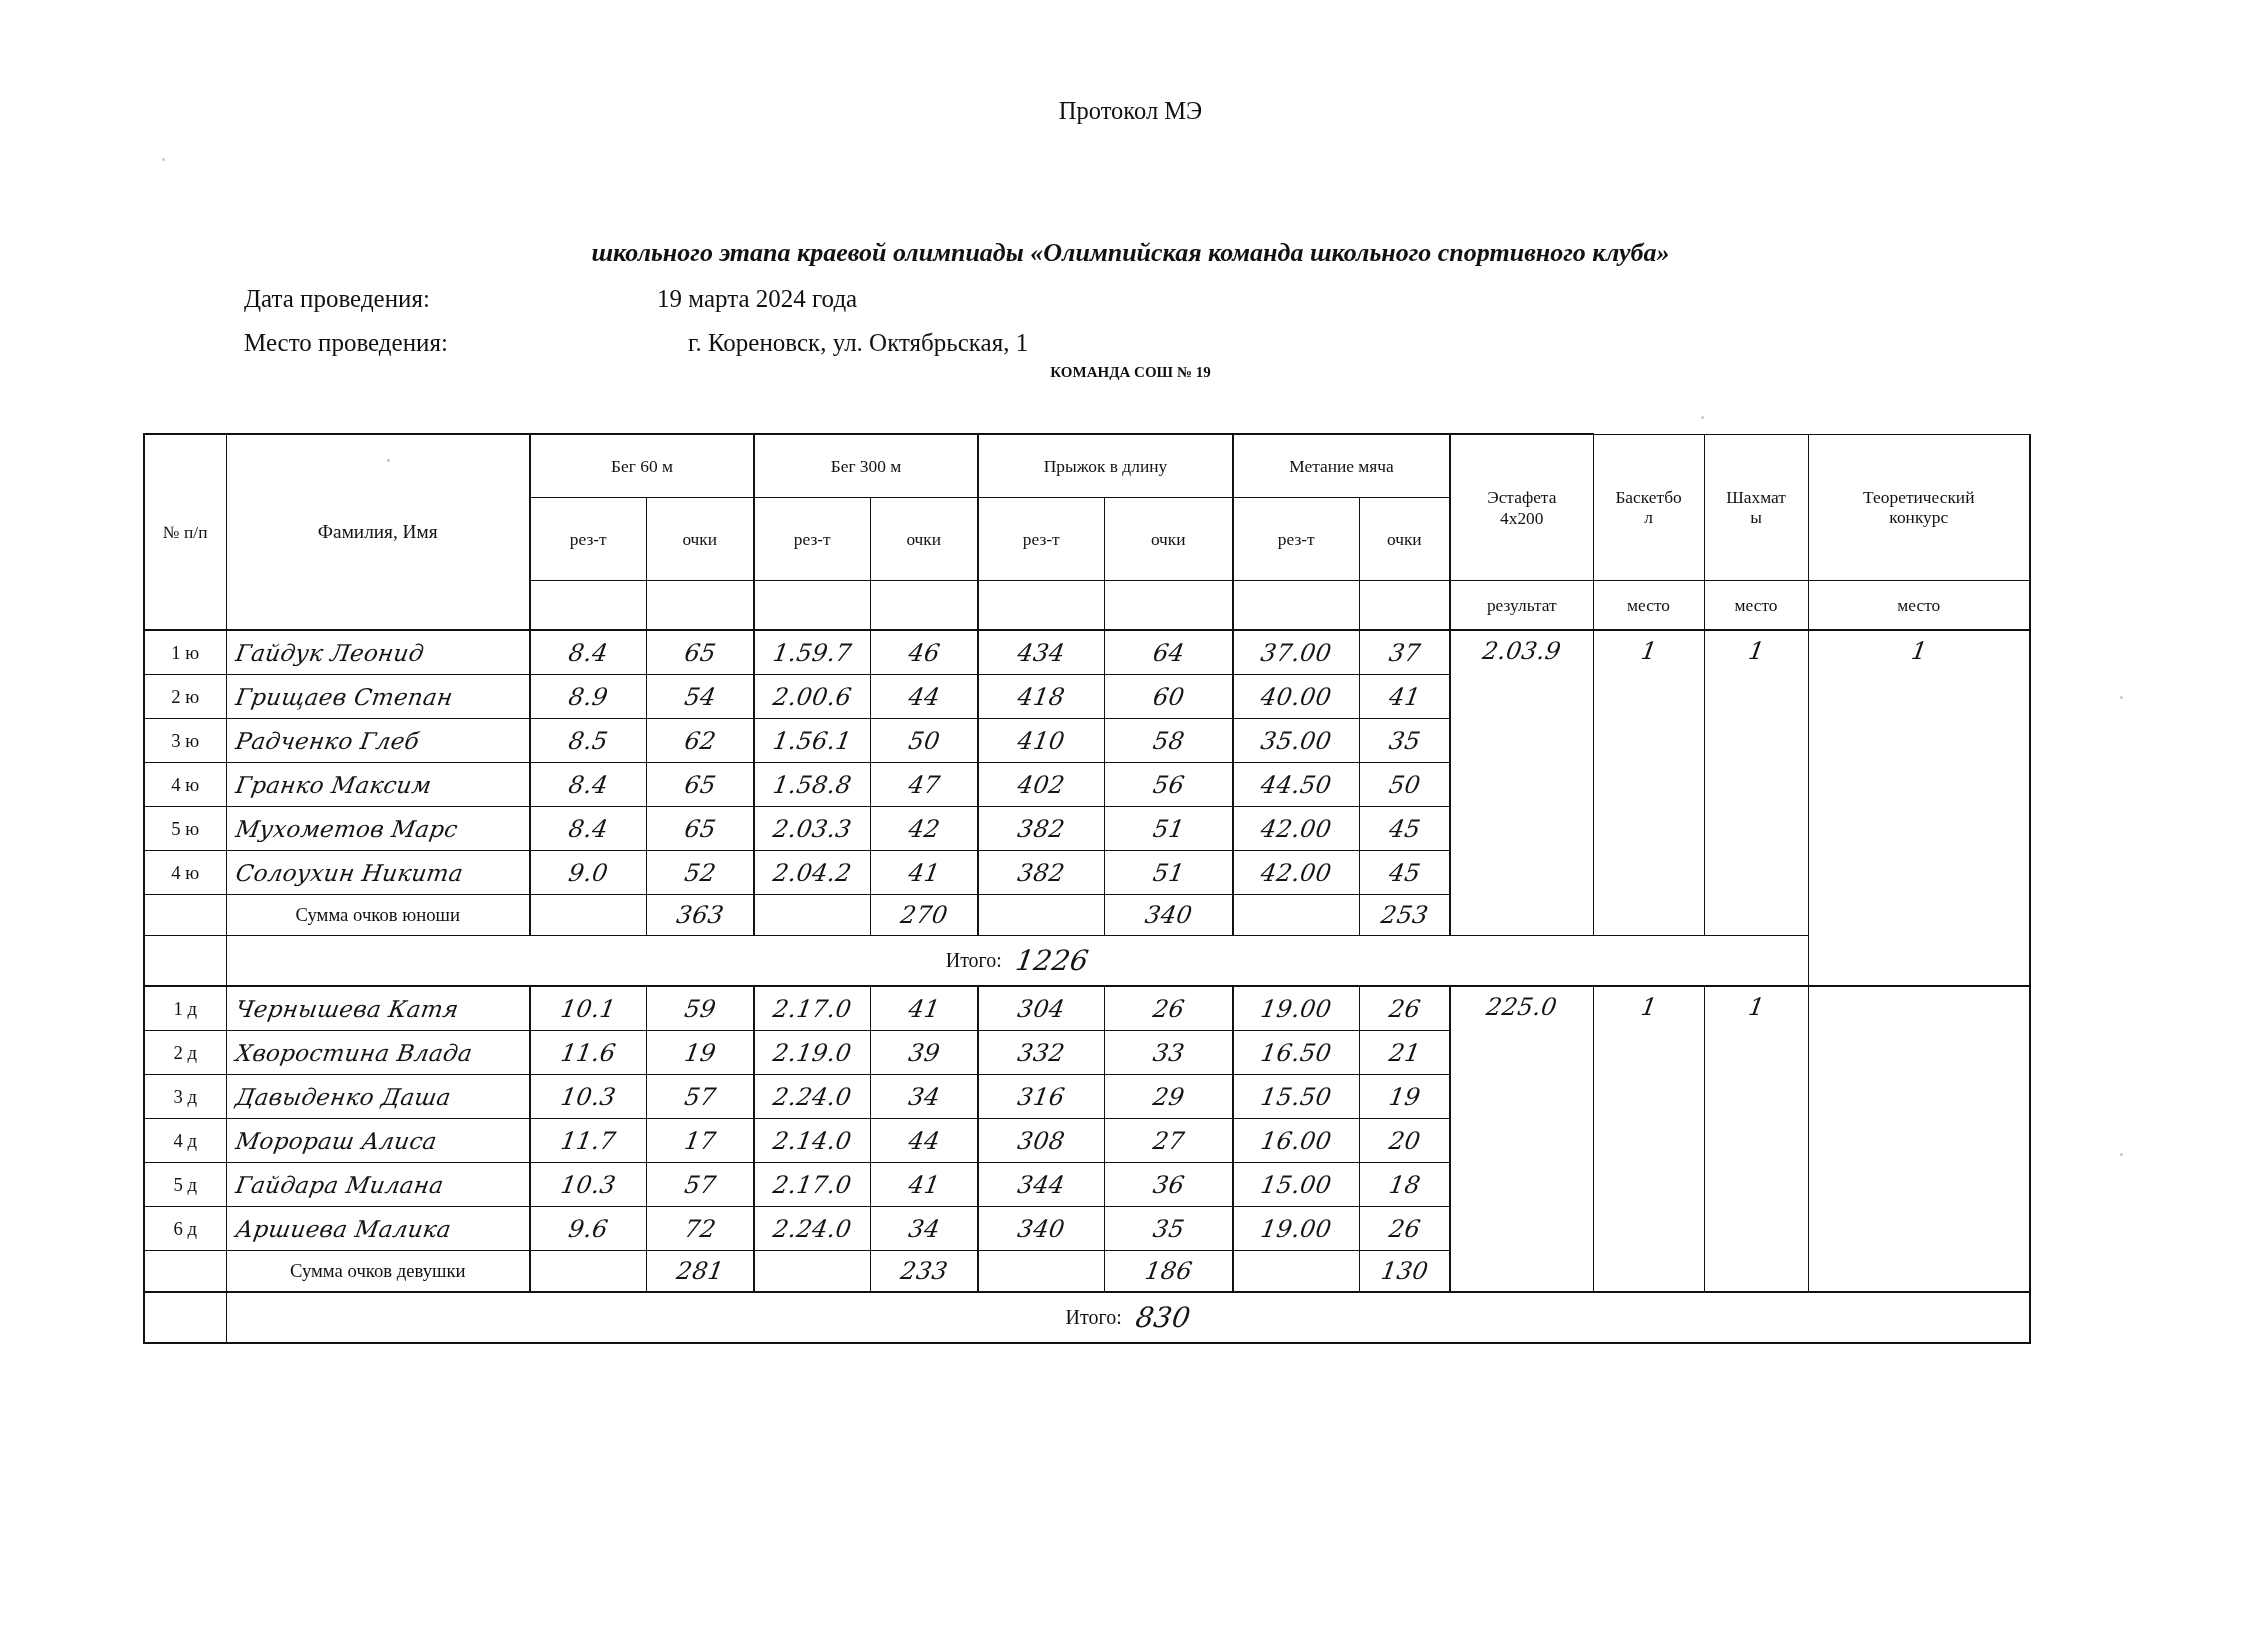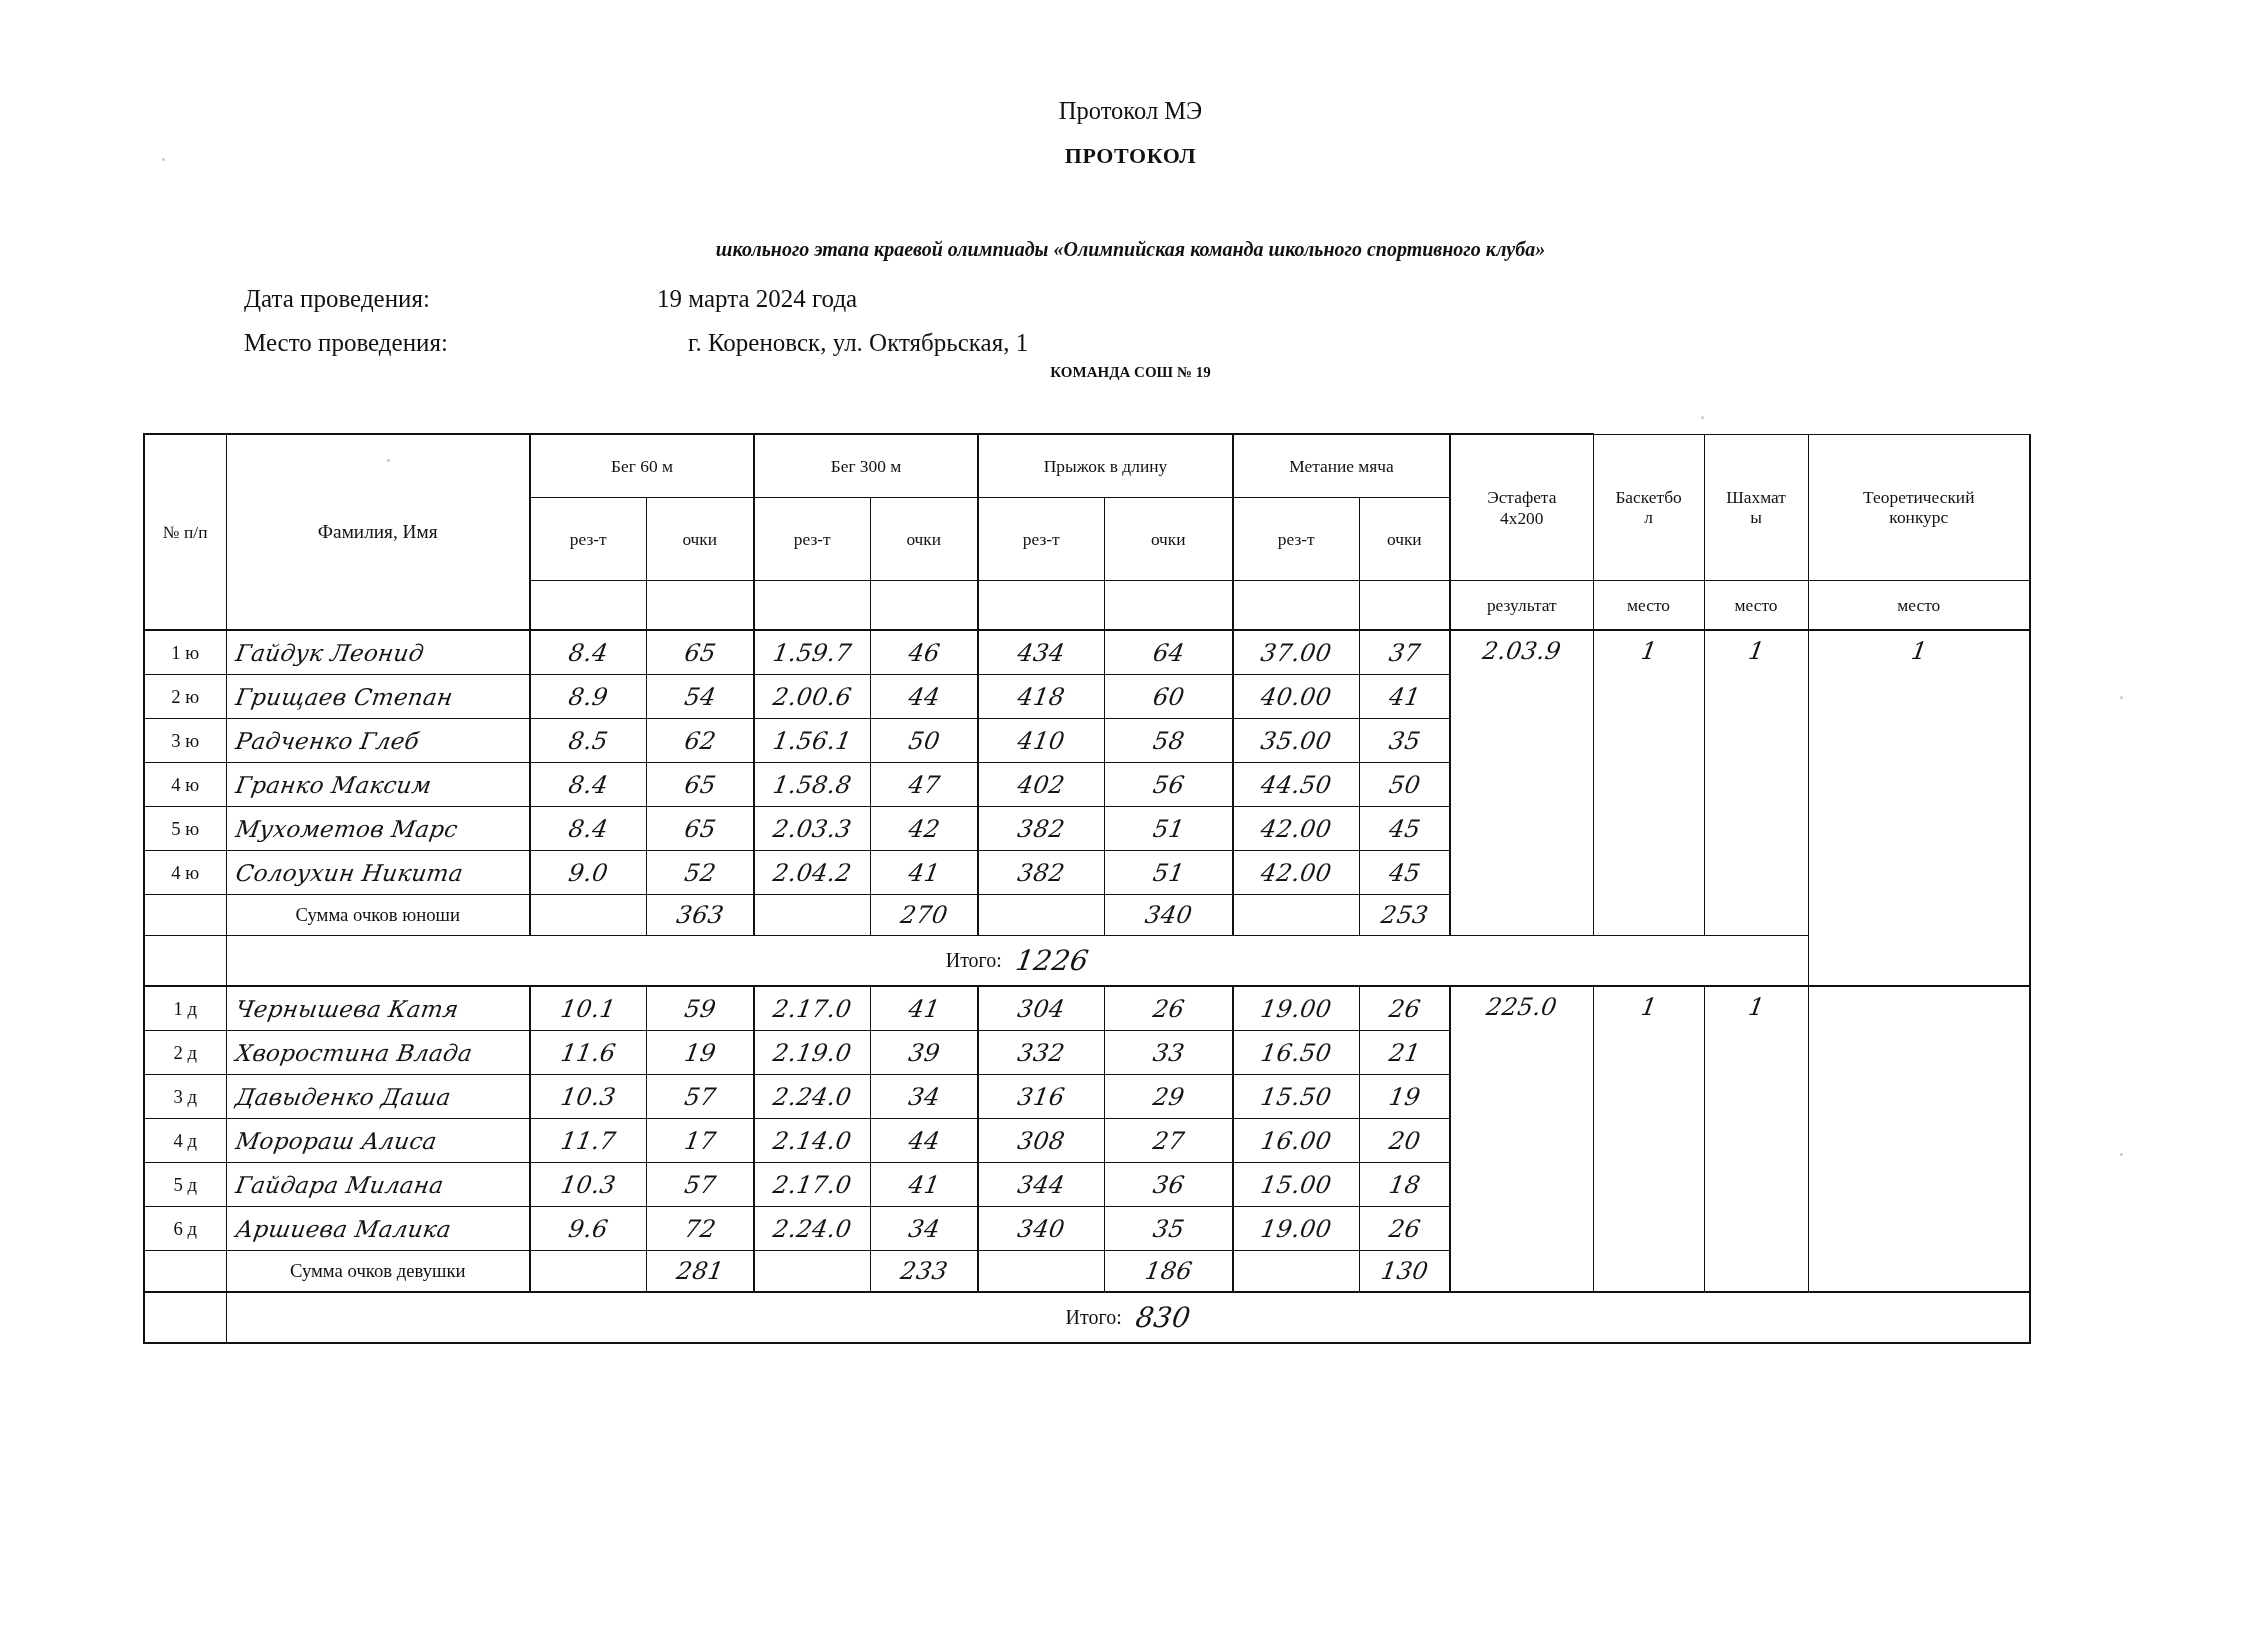--- a/index.html
+++ b/index.html
@@ -11,21 +11,21 @@
     position:relative;
     overflow:hidden;
   }
   .page{position:absolute;inset:0;}
 
   
   .hdr{position:absolute;left:0;right:0;text-align:center;}
   .t-protokol-me{top:97px;font-size:24.5px;font-weight:400;}
   .t-protokol{top:143px;font-size:22px;font-weight:bold;letter-spacing:0.6px;}
   .t-sub{top:188px;font-size:20.6px;font-weight:bold;}
-  .t-olymp{top:238px;font-size:20px;font-weight:bold;font-style:italic;}
+  .t-olymp{top:238px;font-size:26px;font-weight:bold;font-style:italic;}
   .t-team{top:364px;font-size:15px;font-weight:bold;}
 
   .meta{position:absolute;font-size:25px;}
   .meta-label{left:244px;}
   .meta-value{left:657px;}
   .row-date{top:285px;}
   .row-place{top:329px;}
   .meta-value.place{left:688px;}
 
   
@@ -115,21 +115,20 @@
   td.blank{}
   
   .speck{position:absolute;background:#999;border-radius:50%;opacity:.55;}
 </style>
 </head>
 <body>
 
 <div class="page">
 
   <div class="hdr t-protokol-me">Протокол МЭ</div>
-  <div class="hdr t-protokol">ПРОТОКОЛ</div>
   <div class="hdr t-olymp">школьного этапа краевой олимпиады  «Олимпийская команда школьного спортивного клуба»</div>
 
   <div class="meta meta-label row-date">Дата проведения:</div>
   <div class="meta meta-value row-date">19 марта 2024 года</div>
   <div class="meta meta-label row-place">Место проведения:</div>
   <div class="meta meta-value place row-place">г. Кореновск, ул. Октябрьская, 1</div>
 
   <div class="hdr t-team">КОМАНДА СОШ № 19</div>
 
   <div class="tbl-wrap">

